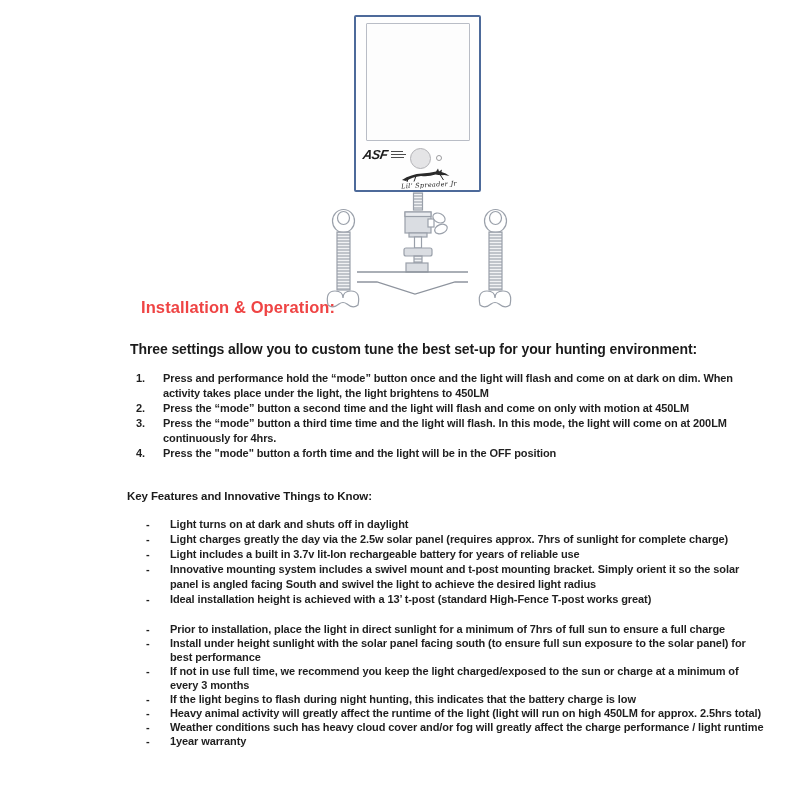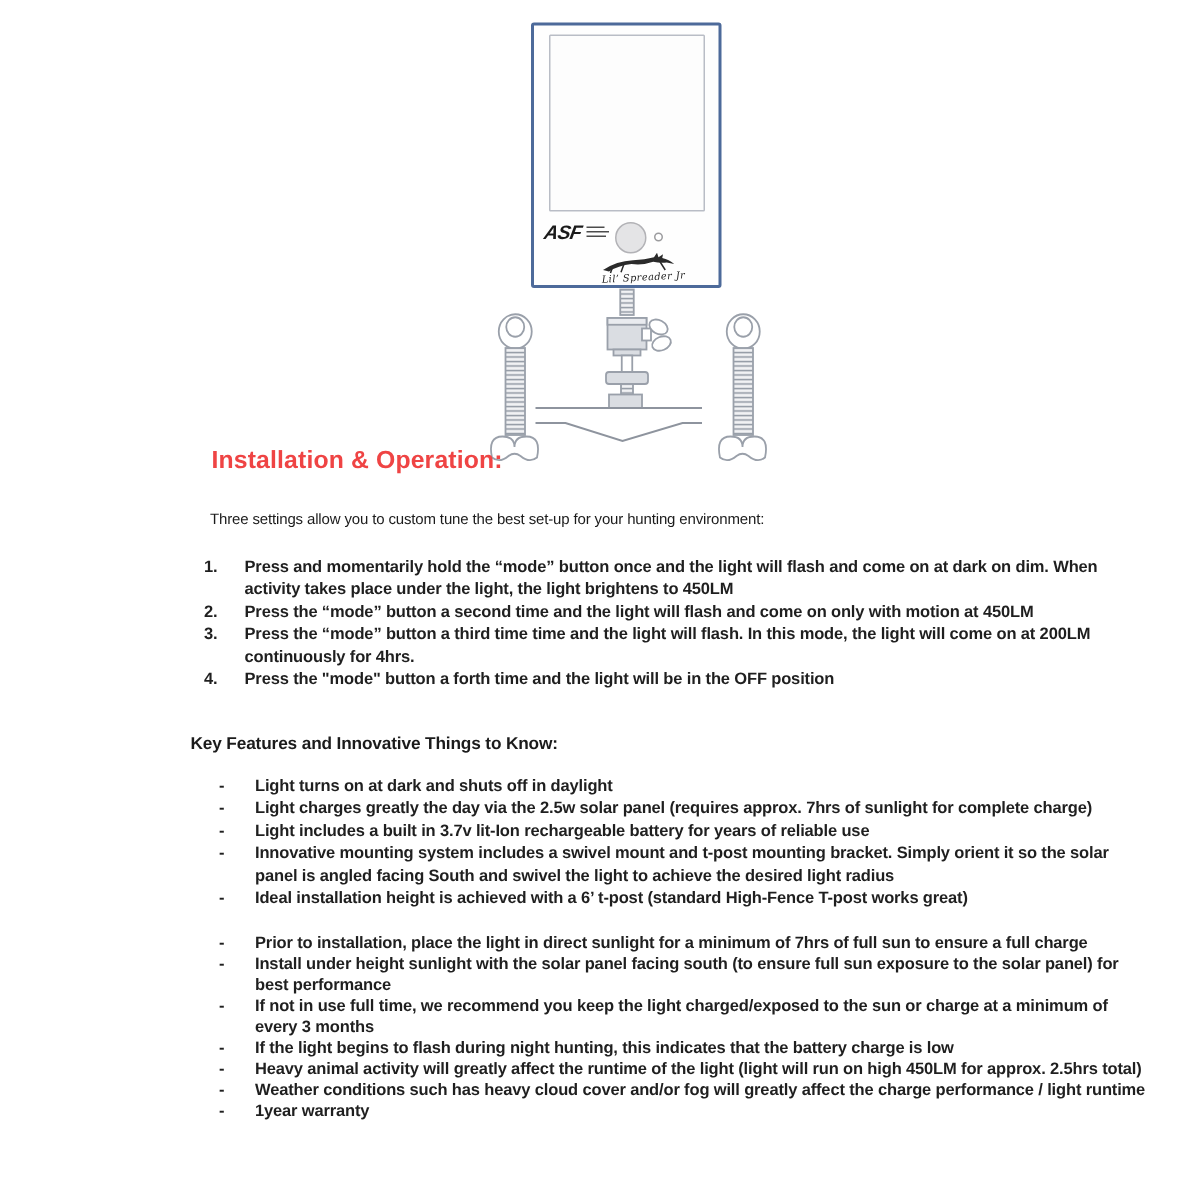--- a/index.html
+++ b/index.html
@@ -41,21 +41,21 @@
     position:absolute;left:30px;top:164px;width:86px;text-align:center;
     font-family:"DejaVu Serif",serif;font-style:italic;font-size:6.5px;
     transform:rotate(-3deg);color:#222;letter-spacing:0.3px;white-space:nowrap;
   }
 
   
   #installation-heading{
     left:141px;top:298px;font-weight:700;font-size:16.5px;color:#ef4444;letter-spacing:0.1px;
   }
   #intro-text{
-    left:140px;top:341px;font-weight:400;font-size:10px;letter-spacing:-0.1px;color:#1b1b1b;
+    left:130px;top:341px;font-weight:700;font-size:14px;letter-spacing:-0.1px;color:#1b1b1b;
   }
   #settings-list{left:136px;top:371px;width:640px;font-size:11px;font-weight:600;
     line-height:15px;letter-spacing:-0.1px;}
   .orow{display:flex;}
   .onum{flex:0 0 27px;}
   .otxt{width:592px;}
 
   #key-features-heading{
     left:127px;top:490px;font-weight:700;font-size:11.5px;letter-spacing:-0.1px;color:#1b1b1b;
   }
@@ -131,21 +131,21 @@
 </svg>
 
 <div id="installation-heading" class="abs">Installation &amp; Operation:</div>
 
 <div id="intro-text" class="abs">Three settings allow you to custom tune the best set-up for your hunting environment:</div>
 
 <div id="settings-list" class="abs">
 
     <div class="orow">
       <span class="onum">1.</span>
-      <span class="otxt">Press and momentarily hold the “mode” button once and the light will flash and come on at dark on dim.  When activity takes place under the light, the light brightens to 450LM</span>
+      <span class="otxt">Press and performance hold the “mode” button once and the light will flash and come on at dark on dim.  When activity takes place under the light, the light brightens to 450LM</span>
     </div>
 
     <div class="orow">
       <span class="onum">2.</span>
       <span class="otxt">Press the “mode” button a second time and the light will flash and come on only with motion at 450LM</span>
     </div>
 
     <div class="orow">
       <span class="onum">3.</span>
       <span class="otxt">Press the “mode” button a third time time and the light will flash. In this mode, the light will come on at 200LM continuously for 4hrs.</span>
@@ -176,21 +176,21 @@
       <span class="btxt">Light includes a built in 3.7v lit-Ion rechargeable battery for years of reliable use</span>
     </div>
 
     <div class="brow">
       <span class="bmark">-</span>
       <span class="btxt">Innovative mounting system includes a swivel mount and t-post mounting bracket.  Simply orient it so the solar panel is angled facing South and swivel the light to achieve the desired light radius</span>
     </div>
 
     <div class="brow">
       <span class="bmark">-</span>
-      <span class="btxt">Ideal installation height is achieved with a 6’ t-post (standard High-Fence T-post works great)</span>
+      <span class="btxt">Ideal installation height is achieved with a 13’ t-post (standard High-Fence T-post works great)</span>
     </div>
   </div>
 
 <div id="features-group2" class="abs bullet-list">
 
     <div class="brow">
       <span class="bmark">-</span>
       <span class="btxt">Prior to installation, place the light in direct sunlight for a minimum of 7hrs of full sun to ensure a full charge</span>
     </div>
 

